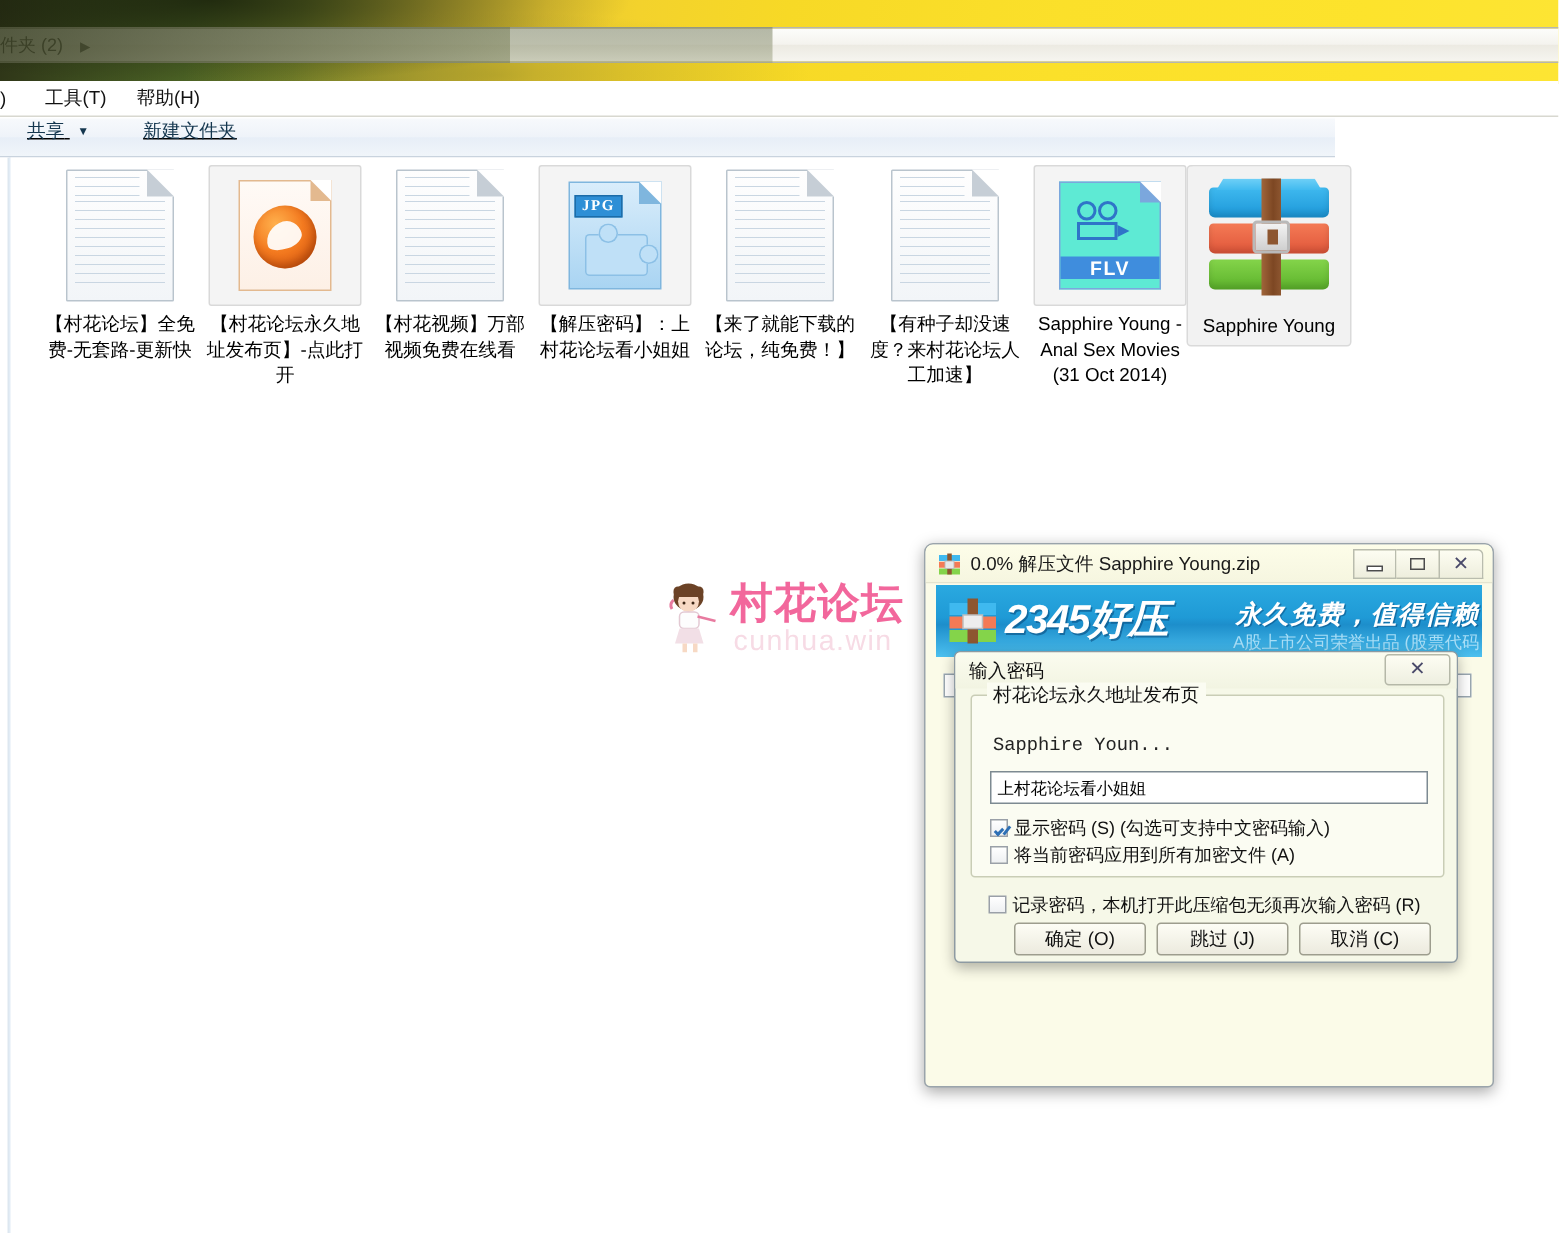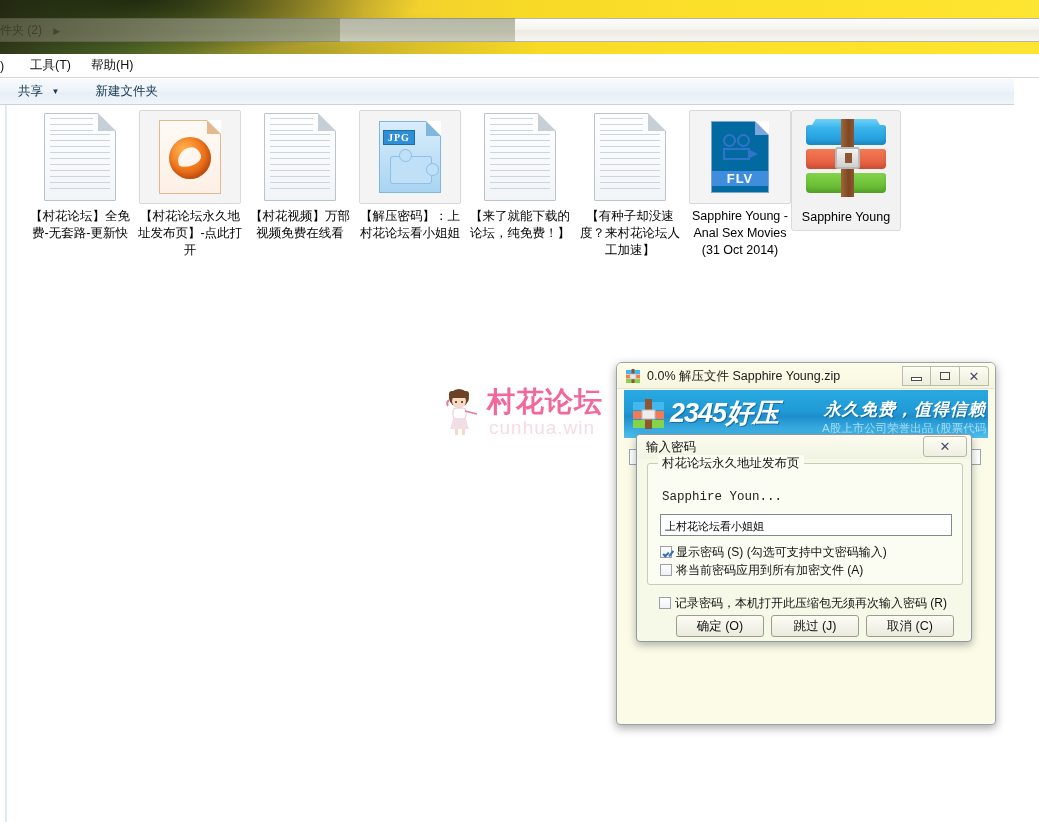--- a/index.html
+++ b/index.html
@@ -64,24 +64,24 @@
     position: absolute; left: 0; top: 54px; width: 1039px; height: 24px;
     background: #ffffff;
     border-bottom: 1px solid #d8d8d0;
     display:flex; align-items:center;
   }
   .menubar .mi { font-size: 12.5px; color:#111; margin-right: 20px; white-space:nowrap; }
   .menubar .mi:first-child { margin-left: 0px; }
 
   
   .cmdbar {
-    position: absolute; left: 0; top: 79px; width: 1014px; height: 26px;
+    position: absolute; left: 0; top: 79px; width: 890px; height: 26px;
     background: linear-gradient(to bottom,#f7f9fc 0%,#eef3f9 50%,#e7eef7 51%,#f0f5fa 100%);
     border-bottom: 1px solid #c9d3de;
-    display:flex; align-items:center;
+    display:flex; align-items:flex-start;text-decoration:underline;
   }
   .cmdbar .ci { font-size: 12.5px; color:#15374f; margin-right: 24px; white-space:nowrap; }
   .cmdbar .caret { display:inline-block; margin-left:5px; font-size:8px; color:#15374f; vertical-align:middle; }
 
   
   .navpane {
     position:absolute; left:0; top:105px; width:6px; height:717px;
     background:#ffffff; border-right:1px solid #dde7f0;
   }
   .content {
@@ -160,22 +160,22 @@
     border-color:#ffffff #ffffff #7fb6de #7fb6de; }
   .jpgdoc .tag{ position:absolute; left:3px; top:8px; background:#2e8fd6; color:#fff;
     font-size:10px; font-weight:bold; letter-spacing:1px; padding:1px 4px; border:1px solid #1c6ca8;}
   .jpgdoc .puz{ position:absolute; left:10px; bottom:8px; width:42px; height:28px;
     background:#bfe0f7; border-radius:3px;
     box-shadow: inset 0 0 0 1px #8cc0e6;}
   .jpgdoc .puz:before{content:'';position:absolute;left:9px;top:-7px;width:13px;height:13px;border-radius:50%;background:#bfe0f7;box-shadow:inset 0 0 0 1px #8cc0e6;}
   .jpgdoc .puz:after{content:'';position:absolute;right:-7px;top:7px;width:13px;height:13px;border-radius:50%;background:#bfe0f7;box-shadow:inset 0 0 0 1px #8cc0e6;}
 
   
-  .flvdoc{ width:58px; height:72px; position:relative;
-    background:#0369a1; border:1px solid #7ba7dd;}
+  .flvdoc{ width:68px; height:72px; position:relative;
+    background:#5eead4; border:1px solid #7ba7dd;}
   .flvdoc:before{ content:''; position:absolute; right:-1px; top:-1px;
     border-width:0 14px 14px 0; border-style:solid;
     border-color:#ffffff #ffffff #7ba7dd #7ba7dd;}
   .flvdoc .cam{ position:absolute; left:9px; top:12px; width:38px; height:28px; }
   .flvdoc .cam .r1,.flvdoc .cam .r2{ position:absolute; top:0; width:13px;height:13px;border-radius:50%;
     border:2px solid #2f74c8;}
   .flvdoc .cam .r1{left:2px;} .flvdoc .cam .r2{left:16px;}
   .flvdoc .cam .body{position:absolute;left:2px;top:14px;width:27px;height:12px;border:2px solid #2f74c8;}
   .flvdoc .cam .lens{position:absolute;left:29px;top:16px;border-style:solid;border-width:4px 0 4px 8px;border-color:transparent transparent transparent #2f74c8;}
   .flvdoc .flvlbl{position:absolute;left:0;right:0;bottom:6px;background:#3f8ddd;color:#fff;

